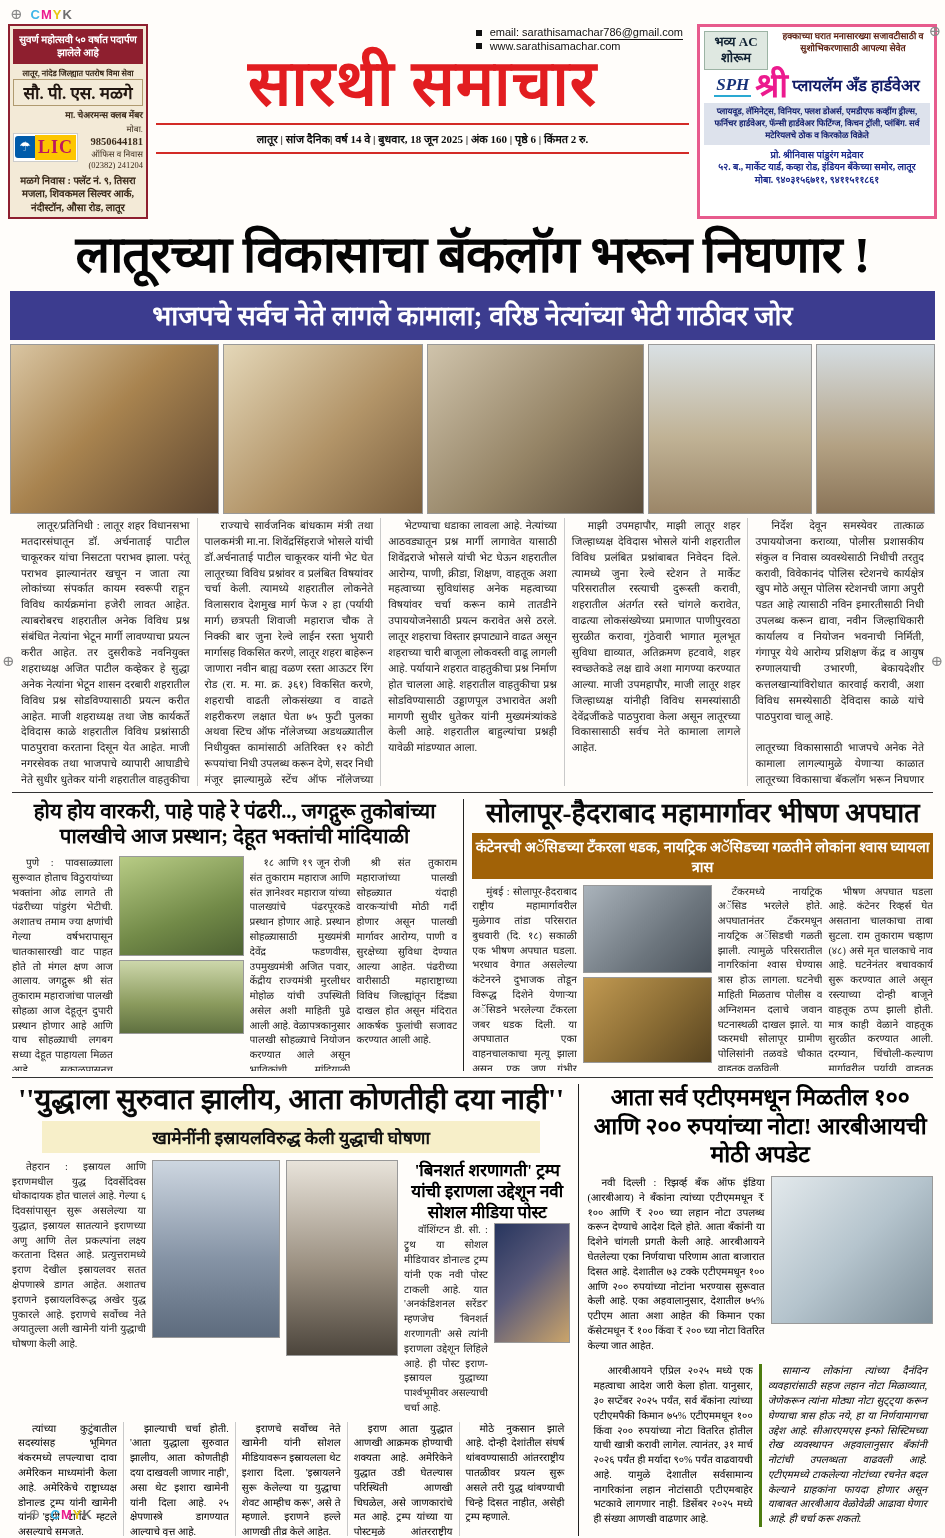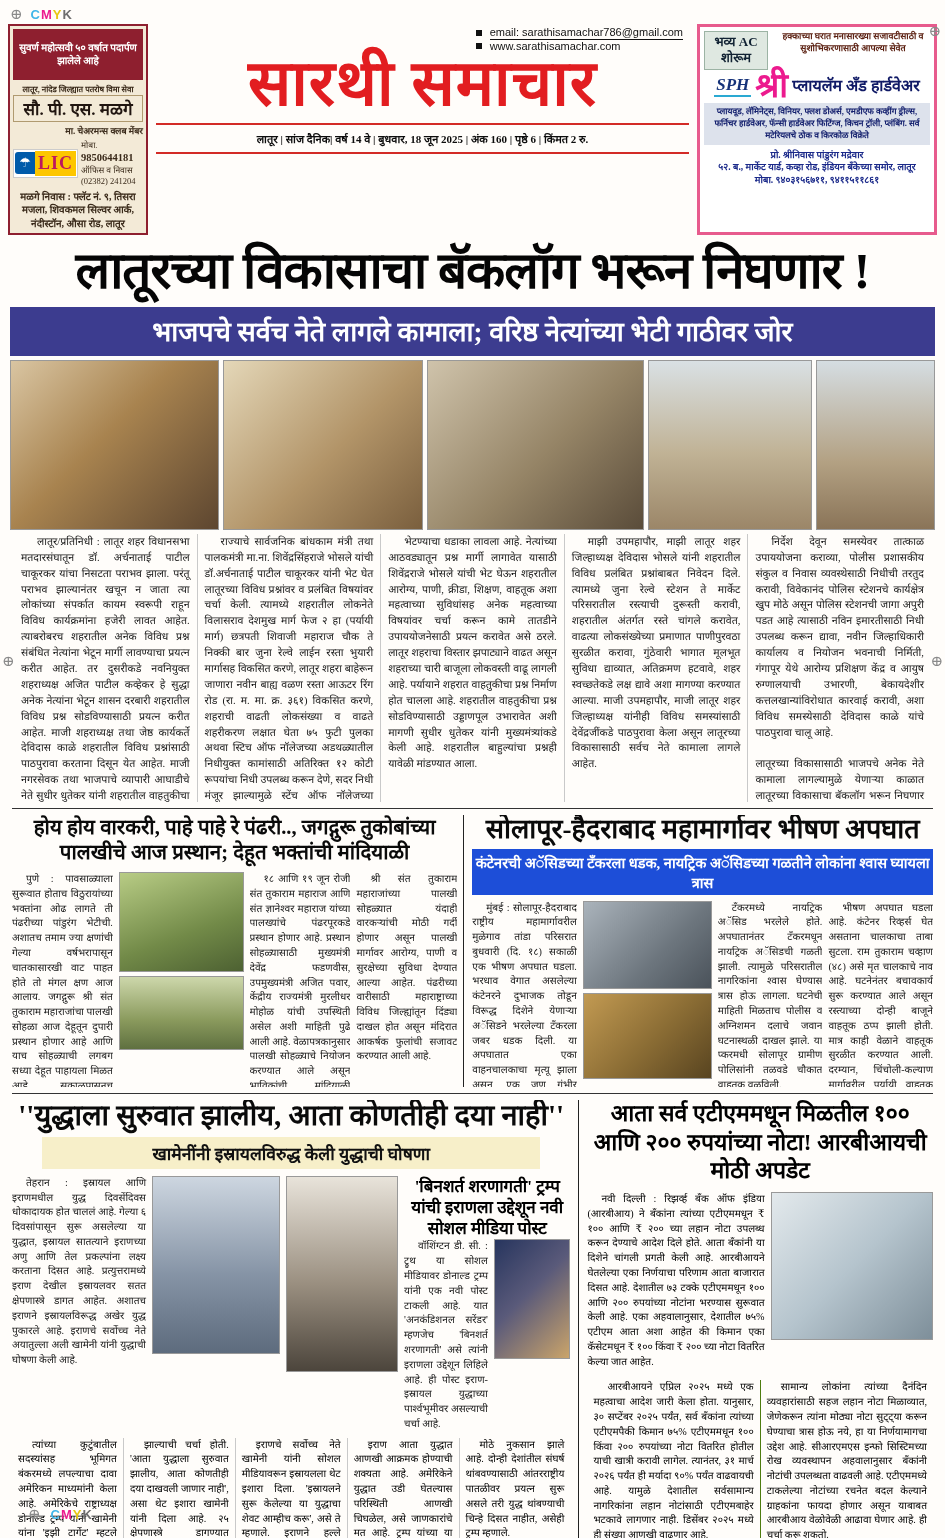--- a/index.html
+++ b/index.html
@@ -9,29 +9,29 @@
   
   .regmark { position:absolute; color:#8a8a8a; font-size:15px; line-height:1; }
   .cmyk { font-family:"Liberation Sans",sans-serif; font-weight:bold; font-size:13px; letter-spacing:1px; }
   .cmyk .c{color:#3fb6e8;} .cmyk .m{color:#ec1a8e;} .cmyk .y{color:#e8c713;} .cmyk .k{color:#6f6f6f;}
   .topbar { display:flex; gap:8px; align-items:center; height:16px; padding-left:2px; }
   .footerbar { position:absolute; left:28px; bottom:16px; display:flex; gap:10px; align-items:center; }
 
   
   .header { display:flex; gap:8px; margin-top:2px; }
   .ad-left { width:140px; min-height:150px; background:#f3ead7; border:2px solid #8e1f2f; padding:3px; font-size:9px; text-align:center; color:#3a2a1a; }
-  .ad-left .banner { background:#8e1f2f; color:#fff; font-weight:bold; font-size:10px; padding:13px 2px; line-height:1.25; }
+  .ad-left .banner { background:#8e1f2f; color:#fff; font-weight:bold; font-size:10px; padding:5px 2px; line-height:1.25; }
   .ad-left .svc { font-size:8px; margin:3px 0 1px; font-weight:bold; }
   .ad-left .name { font-size:17px; font-weight:bold; color:#201510; border:1px solid #b09a70; padding:1px 0; margin:1px 0 2px; }
   .ad-left .desig { font-size:9px; font-weight:bold; text-align:right; margin-bottom:3px; }
   .lic-row { display:flex; align-items:center; gap:3px; }
   .lic-logo { display:flex; align-items:center; background:#fff; border:1px solid #ccc; padding:1px; }
   .lic-blue { width:20px; height:22px; background:#005baa; color:#fff; font-size:13px; display:flex; align-items:center; justify-content:center; border-radius:3px 0 0 3px; }
   .lic-yellow { background:#fdc600; color:#be185d; font-weight:bold; font-size:18px; padding:2px 3px; letter-spacing:1px; }
-  .lic-nums { font-size:8.5px; text-align:left; flex:1; line-height:1.3; }
+  .lic-nums { font-size:8.5px; text-align:right; flex:1; line-height:1.3; }
   .lic-nums b { font-size:10.5px; }
   .ad-left .addr { font-size:10px; font-weight:bold; margin-top:3px; line-height:1.35; }
 
   .head-center { flex:1; position:relative; display:flex; flex-direction:column; }
   .contact { position:absolute; top:2px; right:6px; font-family:"Liberation Sans",sans-serif; font-size:11px; color:#111; }
   .contact-line { display:flex; align-items:center; gap:8px; justify-content:flex-start; }
   .contact-line .sq { width:6px; height:6px; background:#111; display:inline-block; }
   .contact-line.em span.t { border-bottom:1.5px solid #111; padding-bottom:1px; }
   .masthead { margin-top:26px; text-align:center; color:#e21d20; font-size:64px; font-weight:800; line-height:1.05; letter-spacing:1px; }
   .dateline { margin-top:6px; border-top:2.5px solid #d32b26; border-bottom:2.5px solid #d32b26; text-align:center; font-weight:bold; font-size:11px; padding:6px 2px; color:#0d0d0d; }
@@ -64,32 +64,32 @@
   .col + .col { border-left:1px solid #c9c9c9; }
 
   .rule { border-top:1.5px solid #333; margin:6px 4px; }
 
   
   .mid-section { display:flex; margin:0 4px; height:272px; overflow:hidden; }
   .warkari { width:49%; padding-right:6px; }
   .accident { width:51%; border-left:1.5px solid #222; padding-left:8px; }
   .warkari h3 { text-align:center; font-size:20.5px; font-weight:800; line-height:1.25; color:#0a0a0a; margin-bottom:6px; }
   .accident h3 { text-align:center; font-size:27px; font-weight:800; color:#0a0a0a; line-height:1.1; }
-  .red-bar { background:#1d4ed8; color:#fff; font-weight:bold; font-size:14.5px; text-align:center; padding:3px 2px; margin:4px 0 6px; }
+  .red-bar { background:#a16207; color:#fff; font-weight:bold; font-size:14.5px; text-align:center; padding:3px 2px; margin:4px 0 6px; }
   .story-row { display:flex; gap:6px; }
   .story-row .scol { flex:1; font-size:10.2px; line-height:1.45; text-align:justify; text-indent:14px; color:#181818; overflow:hidden; }
   .photo-stack { display:flex; flex-direction:column; gap:4px; width:28%; }
   .photo-sm { border:1px solid #999; }
   .palkhi1 { height:100px; background:linear-gradient(160deg,#aec47a 0%,#77905000 0), linear-gradient(160deg,#b8cc85 0%,#728a48 60%,#4d6132 100%); }
   .palkhi2 { height:74px; background:linear-gradient(180deg,#cdd7ab 0%,#8a9a5d 60%,#5f7040 100%); }
   .crash1 { height:88px; background:linear-gradient(135deg,#aab3bb 0%,#6d767e 60%,#4a525a 100%); }
   .crash2 { height:86px; background:linear-gradient(135deg,#c29a52 0%,#8a6c34 55%,#584420 100%); }
 
   
-  .bottom-section { display:flex; margin:0 4px; height:452px; overflow:hidden; }
+  .bottom-section { display:flex; margin:0 4px; height:452px; overflow:hidden;justify-content:space-between; }
   .war { width:61.5%; padding-right:8px; }
   .atm { width:38.5%; border-left:1.5px solid #222; padding-left:8px; }
   .war h3 { text-align:center; font-size:29px; font-weight:800; color:#0a0a0a; line-height:1.1; }
   .cream-bar { background:#f7efc9; text-align:center; font-size:17.5px; font-weight:bold; color:#111; padding:4px 2px; margin:5px 30px 7px; }
   .war-top { display:flex; gap:6px; }
   .war-top .scol { width:24%; font-size:10.2px; line-height:1.45; text-align:justify; text-indent:14px; color:#181818; }
   .netanyahu { width:23%; height:178px; border:1px solid #999; background:linear-gradient(180deg,#cdd6e0 0%,#8694a6 55%,#5d6b7d 100%); }
   .khamenei { width:20%; height:196px; border:1px solid #999; background:linear-gradient(180deg,#e8e3da 0%,#9a8f80 55%,#4c453c 100%); }
   .substory { flex:1; }
   .substory h4 { text-align:center; font-size:17px; font-weight:800; line-height:1.25; margin-bottom:0; }
@@ -99,21 +99,21 @@
   .war-bottom { display:flex; margin-top:6px; overflow:hidden; }
   .war-bottom .scol { flex:1; font-size:10.2px; line-height:1.45; text-align:justify; text-indent:14px; padding:0 6px; }
   .war-bottom .scol + .scol { border-left:1px solid #c9c9c9; }
 
   .atm h3 { text-align:center; font-size:23px; font-weight:800; line-height:1.25; margin-bottom:6px; }
   .atm-toprow { display:flex; gap:6px; }
   .atm-toprow .scol { flex:1; font-size:10.2px; line-height:1.45; text-align:justify; text-indent:14px; }
   .atm-photo { width:47%; height:148px; border:1px solid #999; background:linear-gradient(135deg,#e3e9ec 0%,#b5c4cd 50%,#7e8f9a 100%); }
   .atm-botrow { display:flex; margin-top:11px; overflow:hidden; }
   .atm-botrow .scol { flex:1; font-size:10.2px; line-height:1.45; text-align:justify; text-indent:14px; padding:0 6px; }
-  .atm-botrow .scol + .scol { border-left:1px solid #4d7c0f; }
+  .atm-botrow .scol + .scol { border-left:3px solid #4d7c0f;font-style:italic; }
 </style>
 </head>
 <body>
 
 <div class="page">
 
   <span class="regmark" style="top:654px; left:2px;">⊕</span>
   <span class="regmark" style="top:654px; right:2px;">⊕</span>
   <span class="regmark" style="top:24px; right:4px;">⊕</span>
 

